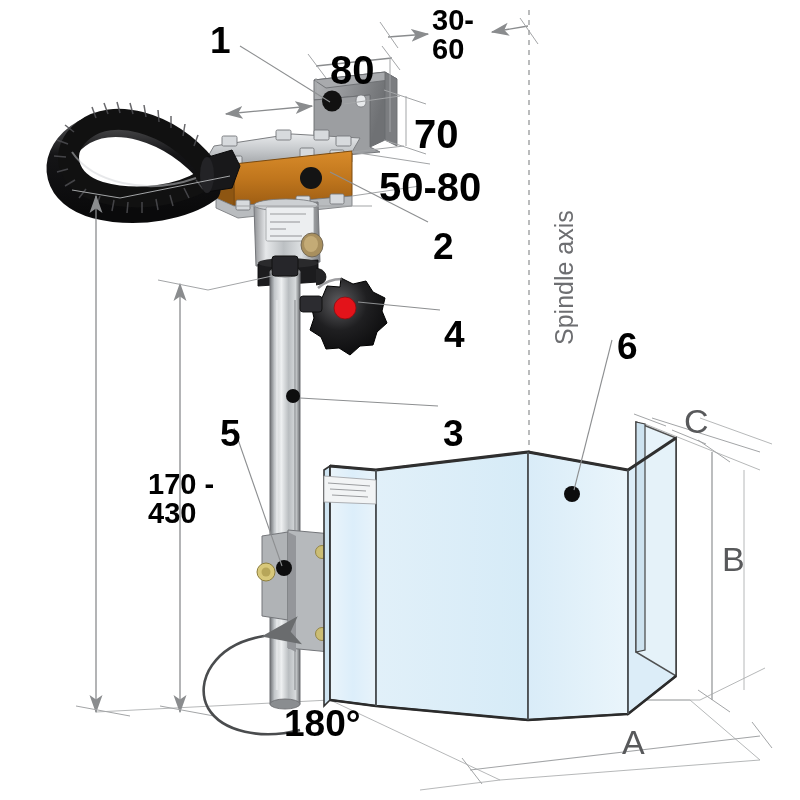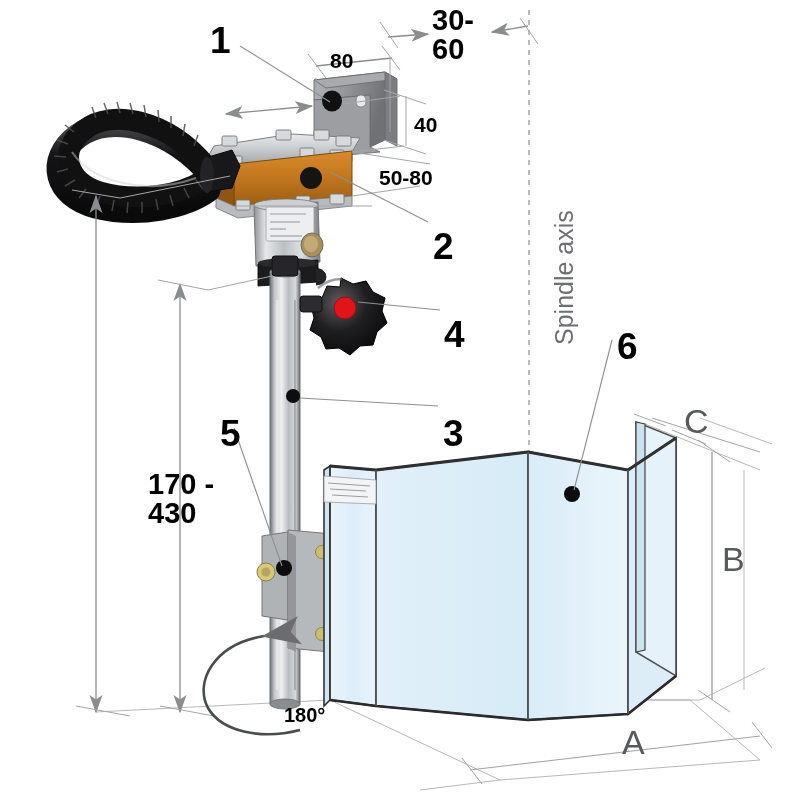--- a/index.html
+++ b/index.html
@@ -2,26 +2,26 @@
 <html><head>
 <meta charset="utf-8">
 <style>
   html,body{margin:0;padding:0;background:#fff;}
   body{width:800px;height:800px;overflow:hidden;
        font-family:"Liberation Sans","DejaVu Sans",sans-serif;}
   #stage{position:relative;width:800px;height:800px;background:#ffffff;}
   #art{position:absolute;left:0;top:0;width:800px;height:800px;}
   .lbl{position:absolute;white-space:pre;line-height:1.02;}
   .callout{font-weight:bold;color:#000;font-size:37px;letter-spacing:-0.5px;}
-  .dim{font-weight:bold;color:#000;font-size:21px;}
+  .dim{font-weight:bold;color:#000;font-size:40px;}
   .dimbig{font-weight:bold;color:#000;font-size:29px;line-height:1.0;}
   .letter{color:#58595b;font-size:34px;font-weight:normal;}
   .spindle{color:#6d6e71;font-size:25px;transform-origin:0 0;
            transform:rotate(-90deg);white-space:nowrap;}
-  .ang{font-weight:bold;color:#000;font-size:20px;}
+  .ang{font-weight:bold;color:#000;font-size:37px;}
 </style>
 </head>
 <body>
 
 <div id="stage">
 
   <svg id="art" viewBox="0 0 800 800">
     <defs>
       <linearGradient id="gMetalV" x1="0" y1="0" x2="1" y2="0">
         <stop offset="0" stop-color="#8f9194"></stop>
@@ -332,21 +332,21 @@
   <div class="lbl callout" style="left:210px;top:22px">1</div>
   <div class="lbl callout" style="left:433px;top:228px">2</div>
   <div class="lbl callout" style="left:443px;top:415px">3</div>
   <div class="lbl callout" style="left:444px;top:316px">4</div>
   <div class="lbl callout" style="left:220px;top:415px">5</div>
   <div class="lbl callout" style="left:617px;top:328px">6</div>
 
   <div class="lbl dim" style="left:330px;top:50px">80</div>
   <div class="lbl dimbig" style="left:432px;top:6px">30-
 60</div>
-  <div class="lbl dim" style="left:414px;top:114px">40</div>
+  <div class="lbl dim" style="left:414px;top:114px">70</div>
   <div class="lbl dim" style="left:379px;top:167px">50-80</div>
   <div class="lbl dimbig" style="left:148px;top:470px">170 -
 430</div>
   <div class="lbl ang" style="left:284px;top:705px">180°</div>
 
   <div class="lbl letter" style="left:622px;top:725px">A</div>
   <div class="lbl letter" style="left:722px;top:542px">B</div>
   <div class="lbl letter" style="left:684px;top:404px">C</div>
 
   <div class="lbl spindle" style="left:552px;top:345px">Spindle axis</div>

